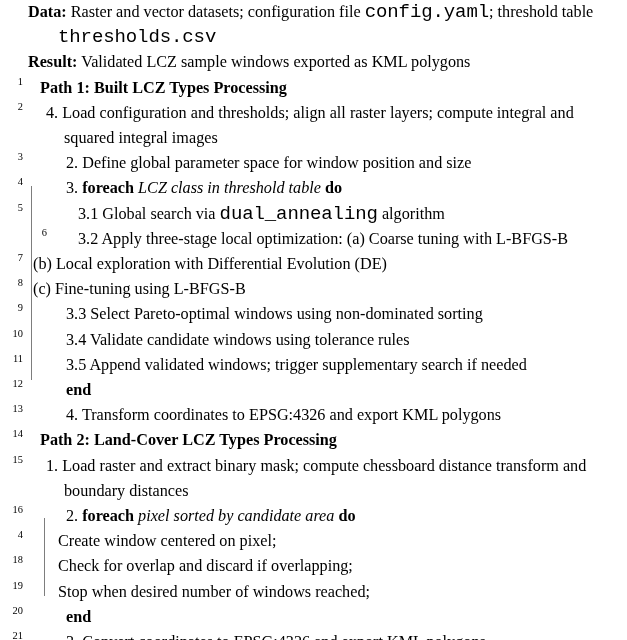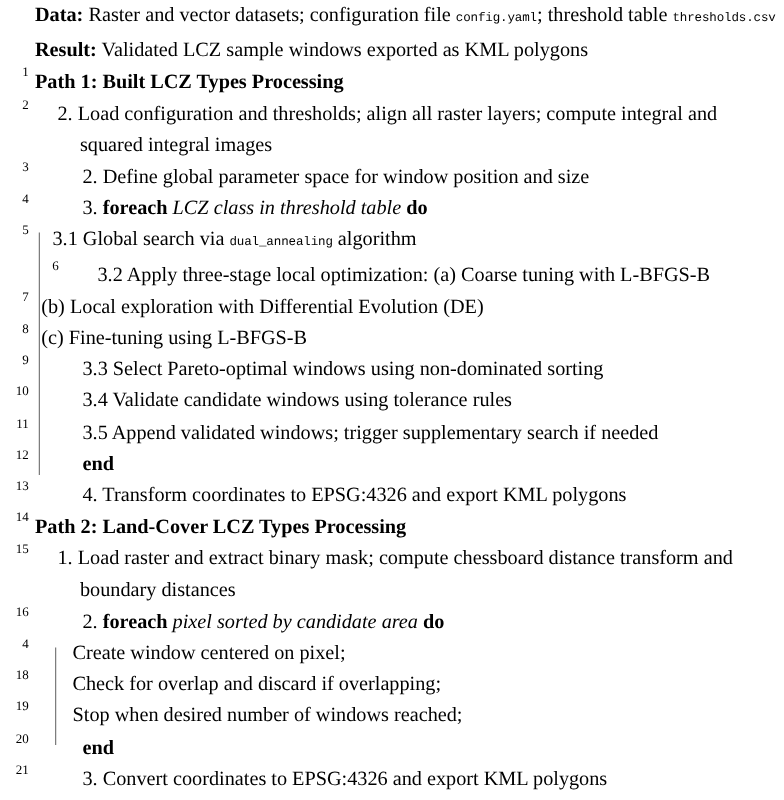--- a/index.html
+++ b/index.html
@@ -41,43 +41,43 @@
   .txt {
     display: block;
     line-height: 25.2px;
     white-space: normal;
   }
 
   b, .b { font-weight: bold; }
   i, .i { font-style: italic; }
   .tt {
     font-family: "Liberation Mono", "DejaVu Sans Mono", monospace;
-    font-size: 10px;
+    font-size: 19px;
     letter-spacing: -0.1px;
   }
 
   
   .hdr { margin: 0; }
   .hdr .txt {
     padding-left: 28px;
     text-indent: 0;
   }
   .hdr-wrap .txt {
     padding-left: 58px;
     text-indent: -30px;
   }
 
   
-  .lv0 .txt { padding-left: 28px; }
+  .lv0 .txt { padding-left: 40px; }
   .lv1 .txt { padding-left: 66px; text-indent: 0; }
   .lv1w .txt { padding-left: 64px; text-indent: -18px; }
   .lv2 .txt { padding-left: 58px; }
   .lv3 .txt { padding-left: 66px; }
   .lv3b .txt { padding-left: 33px; }
-  .lv4 .txt { padding-left: 42px; }
+  .lv4 .txt { padding-left: 78px; }
   .lv4w .txt { padding-left: 88px; text-indent: -10px; }
 
   
   .vrule {
     position: absolute;
     width: 1.4px;
     background: #7d7d7d;
   }
   #rule-p1 { left: 31px; top: 186px;  height: 194px; }
   #rule-p2 { left: 44px; top: 518px;  height: 78px; }
@@ -109,21 +109,21 @@
   <div class="vrule" id="rule-p1"></div>
   <div class="vrule" id="rule-p2"></div>
 
   <div class="row lv0">
     <span class="ln">1</span>
     <span class="txt"><b>Path 1: Built LCZ Types Processing</b></span>
   </div>
 
   <div class="row lv1w">
     <span class="ln">2</span>
-    <span class="txt">2. Load configuration and thresholds; align all raster layers; compute integral and squared integral images</span>
+    <span class="txt">4. Load configuration and thresholds; align all raster layers; compute integral and squared integral images</span>
   </div>
 
   <div class="row lv1">
     <span class="ln">3</span>
     <span class="txt">2. Define global parameter space for window position and size</span>
   </div>
 
   <div class="row lv1">
     <span class="ln">4</span>
     <span class="txt">

